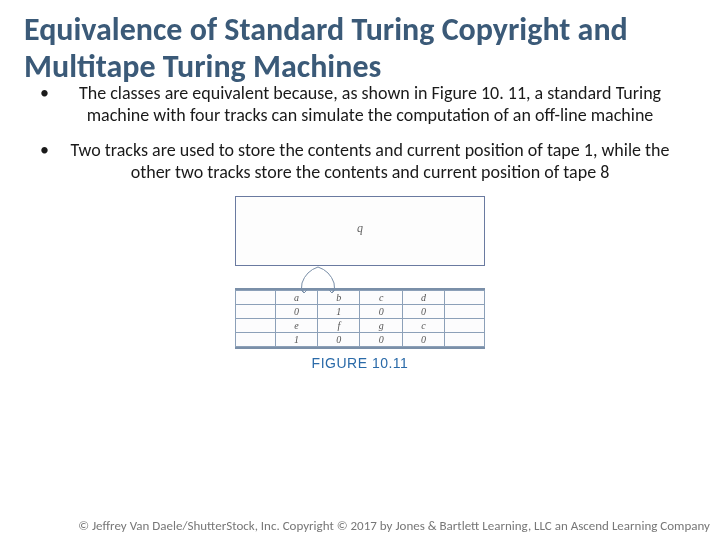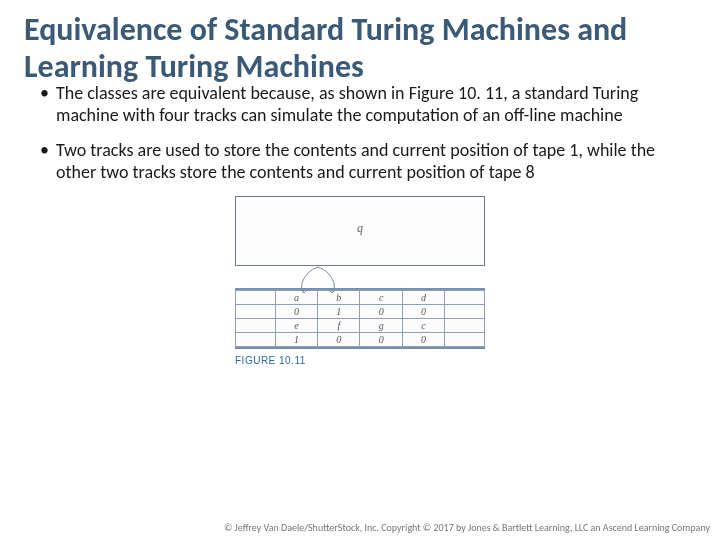--- a/index.html
+++ b/index.html
@@ -19,21 +19,21 @@
     line-height: 1.15;
     text-shadow: 0 1px 1px rgba(255,255,255,0.6);
   }
   .bullets {
     padding: 0 36px 0 56px;
     margin-top: -4px;
     font-size: 18px;
     color: #1a1a1a;
     line-height: 1.25;
   }
-  .bullets li { margin-bottom: 12px; list-style: none; position: relative; }
+  .bullets li { margin-bottom: 12px; list-style: none; position: relative; text-align: center; }
   .bullets li::before {
     content: "•";
     position: absolute;
     left: -16px;
     top: 0;
   }
   .figure-wrap {
     display: flex;
     justify-content: center;
     margin-top: 12px;
@@ -76,39 +76,40 @@
   .tape-table td {
     border: 1px solid #8ca0b8;
     text-align: center;
     height: 14px;
     background: #fcfcfd;
   }
   .tape-table td.lead, .tape-table td.trail { width: 16%; }
   .tape-wrap { border-top: 2px solid #7a8fa8; border-bottom: 2px solid #7a8fa8; }
   .fig-caption {
     font-family: Arial, sans-serif;
-    font-size: 10px;
+    font-size: 14px;
     color: #2a6aa8;
     letter-spacing: 0.5px;
     margin-top: 6px;
+    text-align: center;
   }
   .copyright {
     position: absolute;
     bottom: 6px;
     right: 10px;
-    font-size: 10px;
+    font-size: 13px;
     color: #777;
     text-align: right;
     line-height: 1.2;
   }
 </style>
 </head>
 <body>
 
-<h1 class="title">Equivalence of Standard Turing Machines and Learning Turing Machines</h1>
+<h1 class="title">Equivalence of Standard Turing Copyright and Multitape Turing Machines</h1>
 
 <ul class="bullets">
   <li>The classes are equivalent because, as shown in Figure 10. 11, a standard Turing machine with four tracks can simulate the computation of an off-line machine</li>
   <li>Two tracks are used to store the contents and current position of tape 1, while the other two tracks store the contents and current position of tape 8</li>
 </ul>
 
 <div class="figure-wrap">
   <div class="figure">
     <div class="fig-box">
       <span class="fig-q">q</span>

